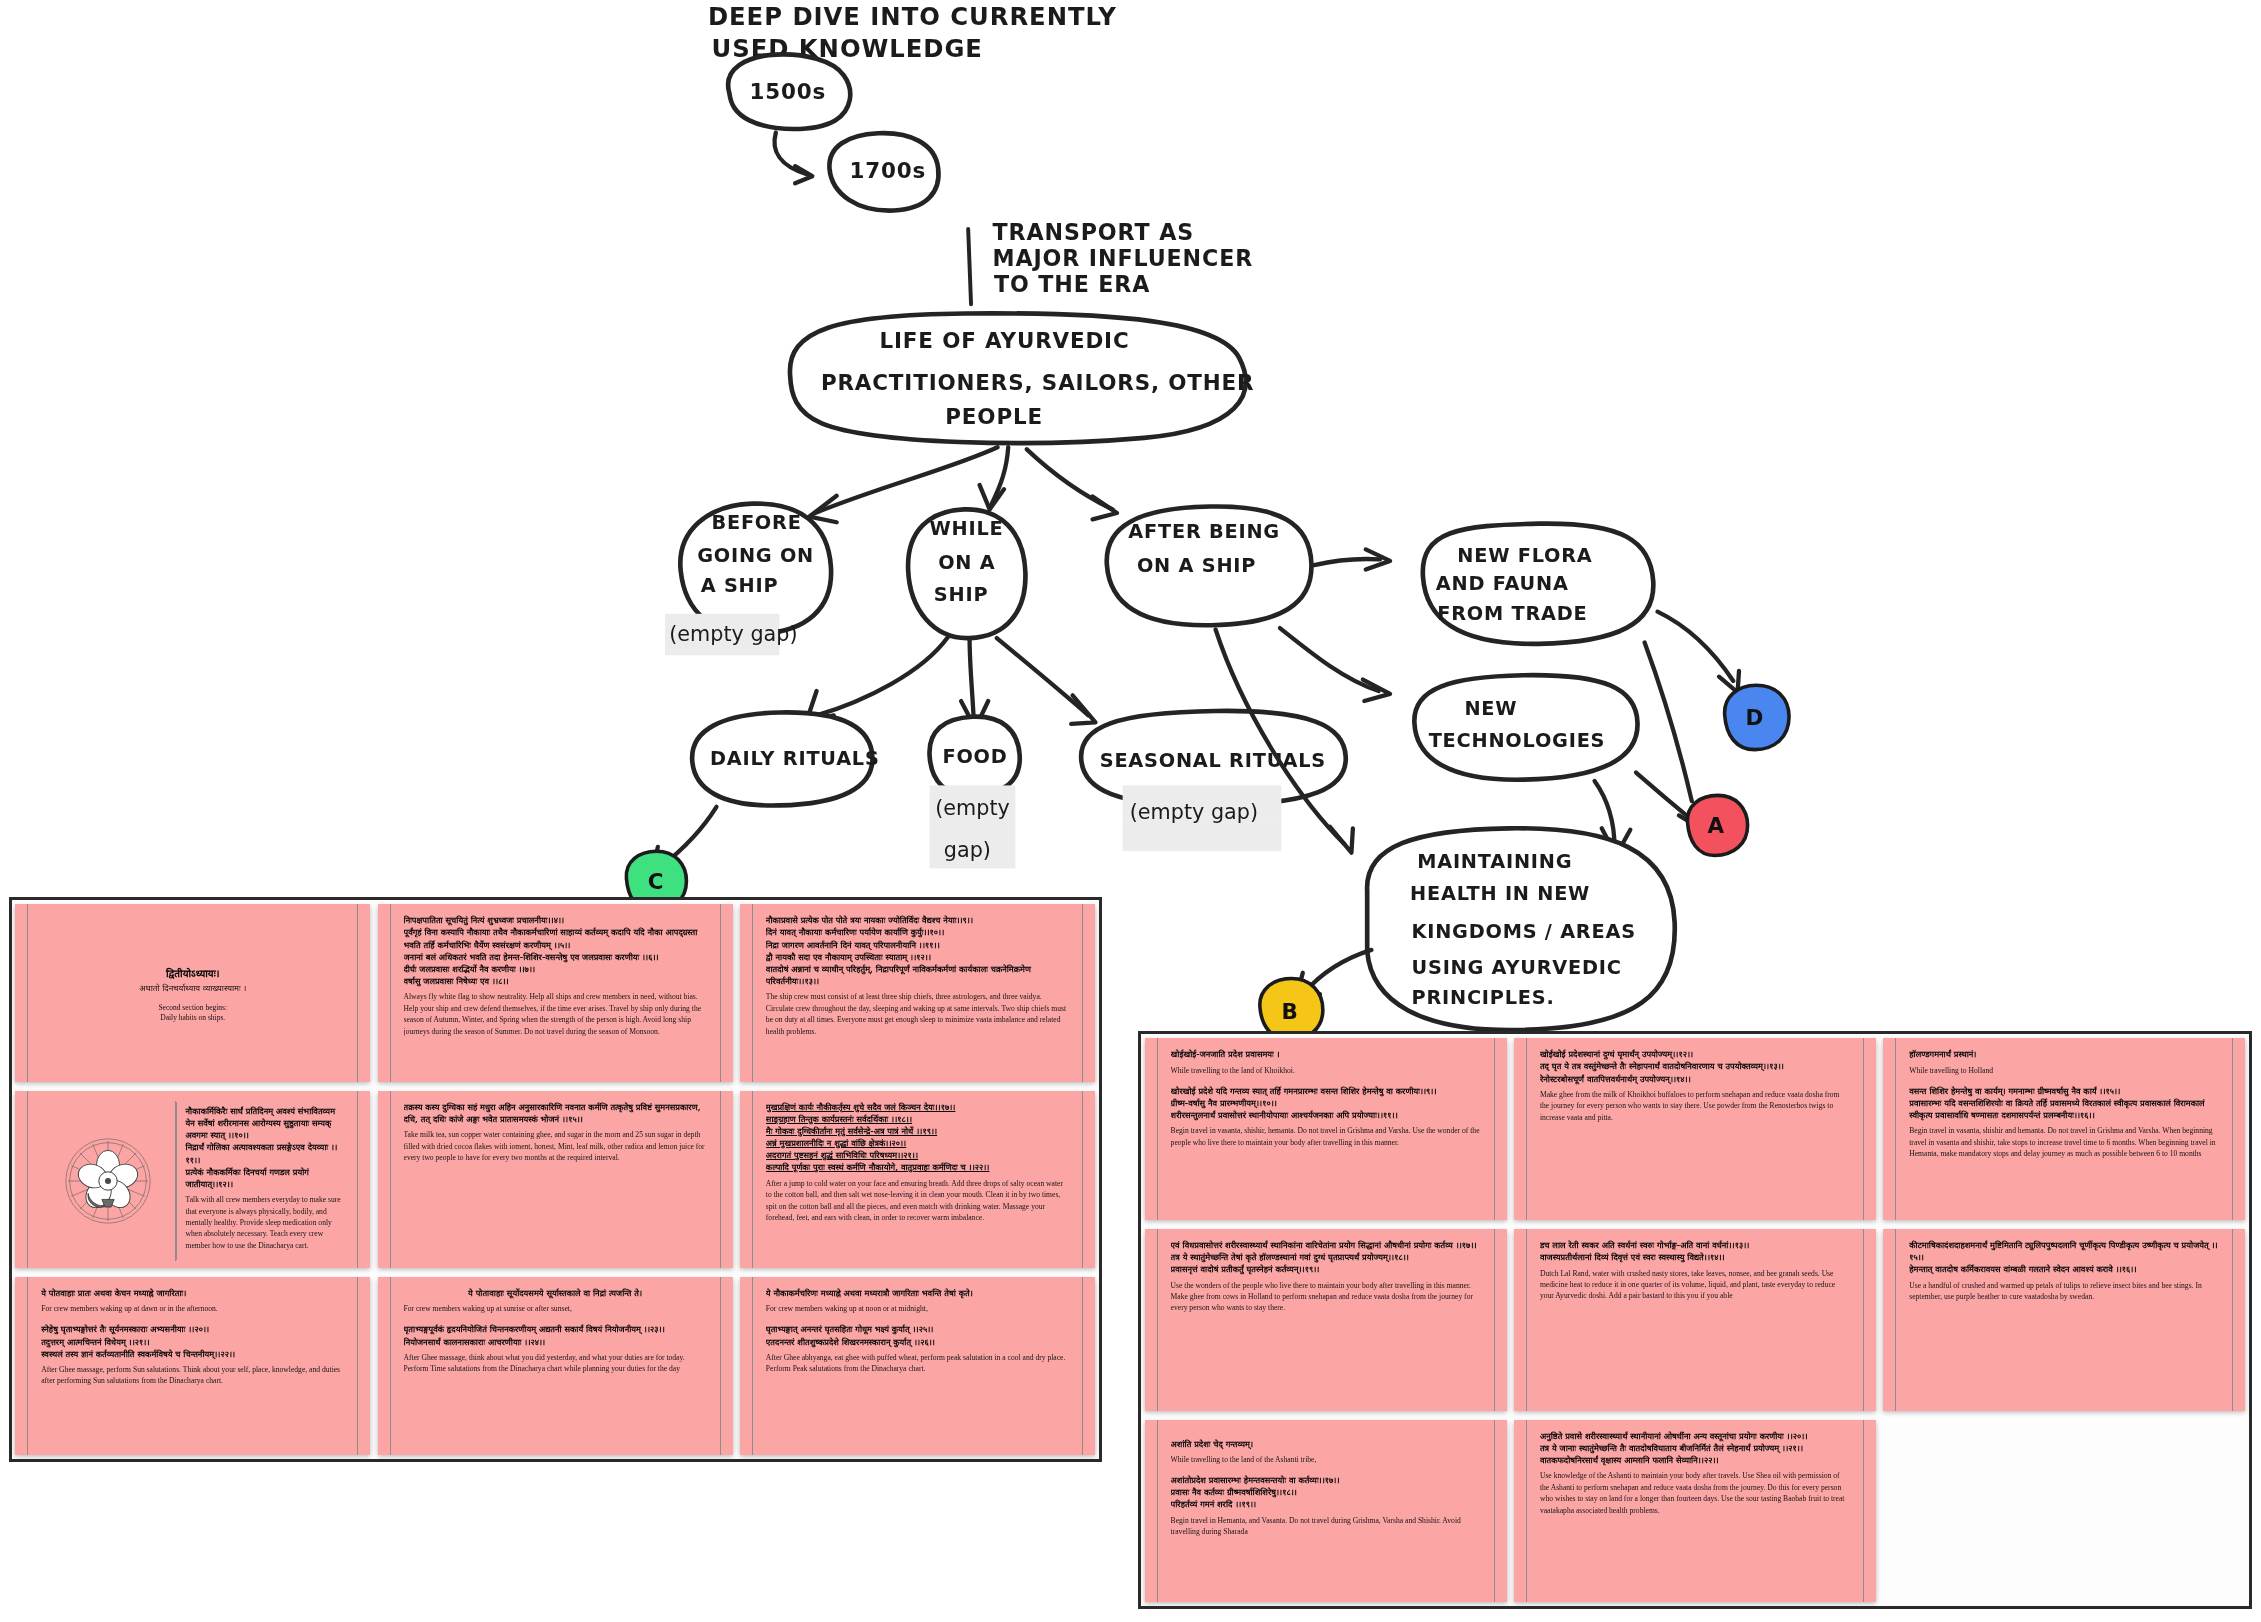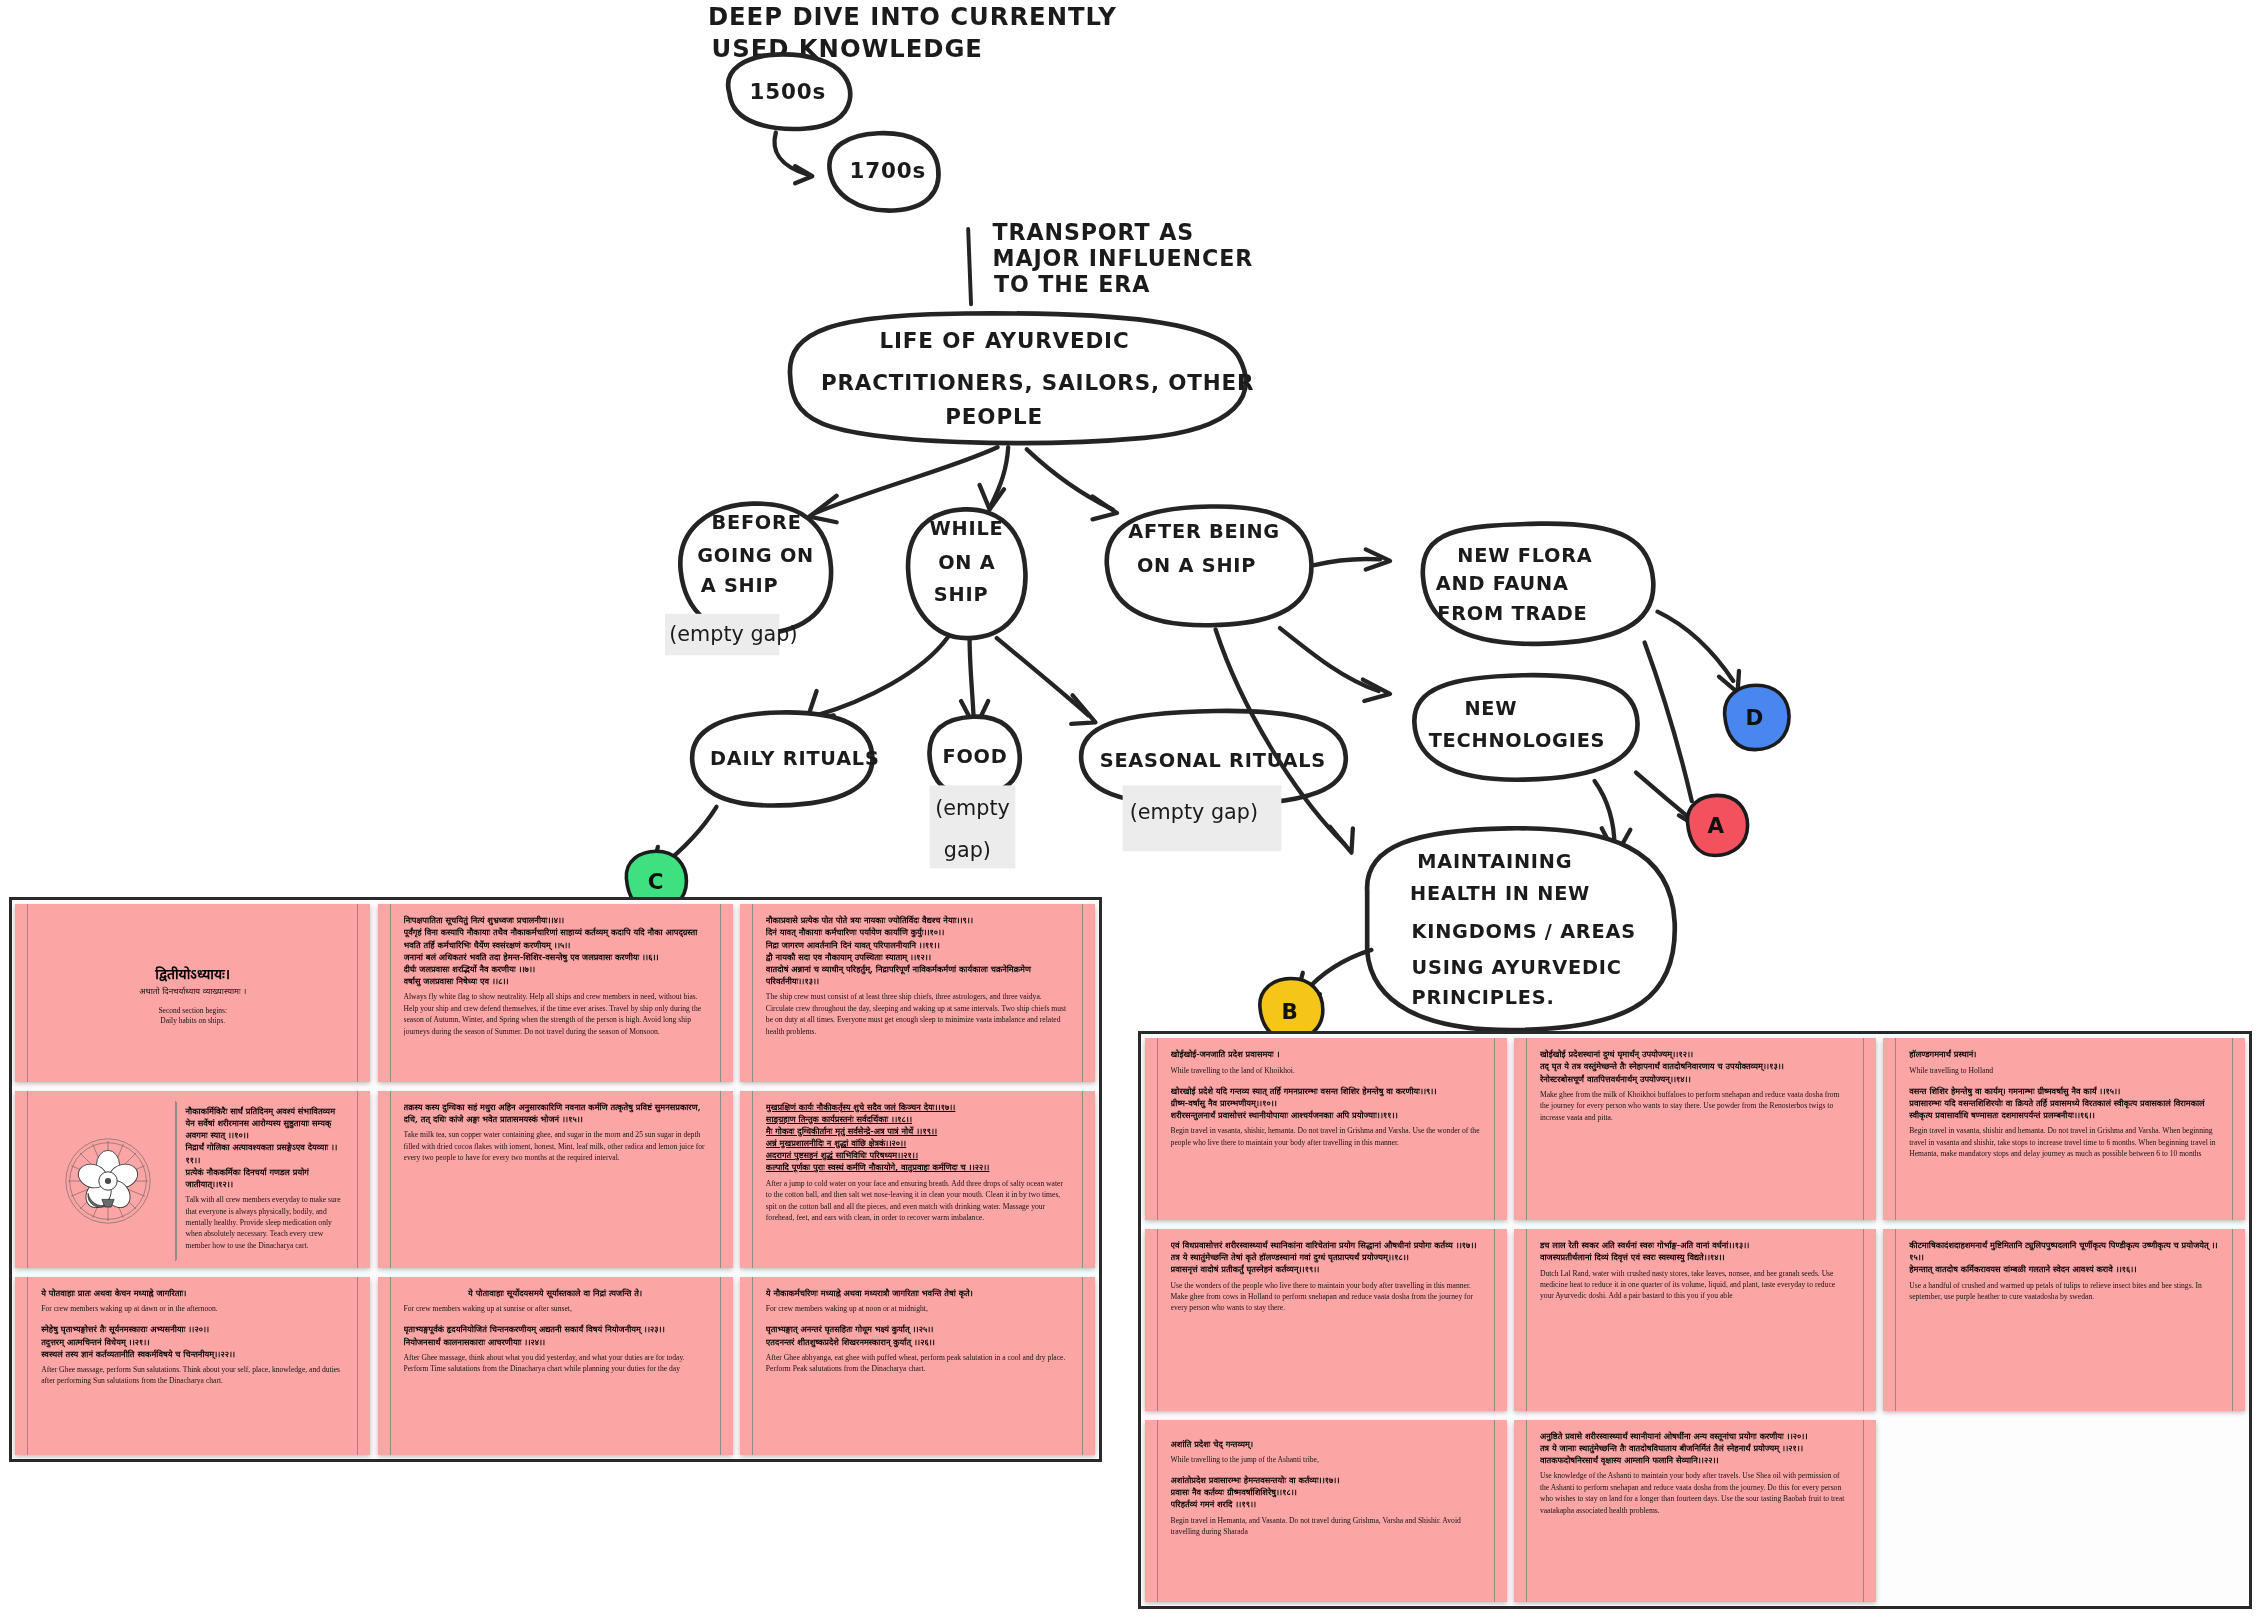--- a/index.html
+++ b/index.html
@@ -39,21 +39,21 @@
   .doccell::before{left:12px;box-shadow:2.9px 0 0 -1.8px #8d8d8d;}
   .doccell::after{right:12px;box-shadow:-2.9px 0 0 -1.8px #8d8d8d;}
   .cellinner{position:absolute;left:26px;right:26px;top:10px;bottom:7.2px;
              overflow:hidden;}
   .dev{font-family:"DejaVu Serif","Liberation Serif",serif;
        font-size:8.2px;line-height:1.48;color:#0b0b0b;
        margin:0 0 4.3px 0;font-weight:600;}
   .eng{font-family:"Liberation Serif","DejaVu Serif",serif;
        font-size:7.6px;line-height:1.5;color:#141414;margin:0 0 5.7px 0;}
   .center{text-align:center;}
-  .title-dev{font-family:"DejaVu Serif",serif;font-size:14px;font-weight:700;
+  .title-dev{font-family:"DejaVu Serif",serif;font-size:10px;font-weight:700;
              color:#000;margin:0 0 2.1px 0;}
   .title-sub{font-family:"DejaVu Serif",serif;font-size:8.2px;color:#111;
              margin:0 0 10px 0;}
   .title-en{font-family:"Liberation Serif",serif;font-size:7.5px;color:#111;
             margin:0 0 0.7px 0;}
   .cover{display:flex;flex-direction:column;justify-content:center;
          align-items:center;height:100%;}
   .mandala{width:92px;height:92px;display:block;margin:auto;}
   .splitcell{display:flex;height:100%;align-items:center;}
   .splitcell .imgpane{flex:0 0 44%;display:flex;align-items:center;
@@ -433,21 +433,21 @@
       <div class="doccell">
         <div class="cellinner">
           <div class="dev" style="white-space: pre-line;">कीटमाषिकादंशदाहशमनार्थं मुष्टिमितानि ट्युलिपपुष्पदलानि चूर्णीकृत्य पिण्डीकृत्य उष्णीकृत्य च प्रयोजयेत् ।।१५।।
 हेमन्तात् वातदोष कर्मिकरावयस वांम्बळी गलताने स्वेदन आवश्यं करावे ।।१६।।</div>
           <div class="eng">Use a handful of crushed and warmed up petals of tulips to relieve insect bites and bee stings. In september, use purple heather to cure vaatadosha by swedan.</div>
         </div>
       </div>
       <div class="doccell">
         <div class="cellinner">
           <div class="dev" style="white-space: pre-line; margin-top: 8px;">अशांति प्रदेशः चेद् गन्तव्यम्।</div>
-          <div class="eng">While travelling to the jump of the Ashanti tribe,</div>
+          <div class="eng">While travelling to the land of the Ashanti tribe,</div>
           <div class="dev" style="white-space: pre-line; margin-top: 8.6px;">अशांतोप्रदेश प्रवासारम्भः हेमन्तवसन्तयोः वा कर्तव्यः।।१७।।
 प्रवासः नैव कर्तव्यः ग्रीष्मवर्षाशिशिरेषु।।१८।।
 परिहर्तव्यं गमनं शरदि ।।१९।।</div>
           <div class="eng">Begin travel in Hemanta, and Vasanta. Do not travel during Grishma, Varsha and Shishir. Avoid travelling during Sharada</div>
         </div>
       </div>
       <div class="doccell">
         <div class="cellinner">
           <div class="dev" style="white-space: pre-line;">अनुष्ठिते प्रवासे शरीरस्वास्थ्यार्थं स्थानीयानां ओषधींना अन्य वस्तूनांचा प्रयोगः करणीयः ।।२०।।
 तत्र ये जानाः स्थातुंमेच्छन्ति तैः वातदोषविघाताय बीजनिर्मितं तैलं स्नेहनार्थं प्रयोज्यम् ।।२१।।

